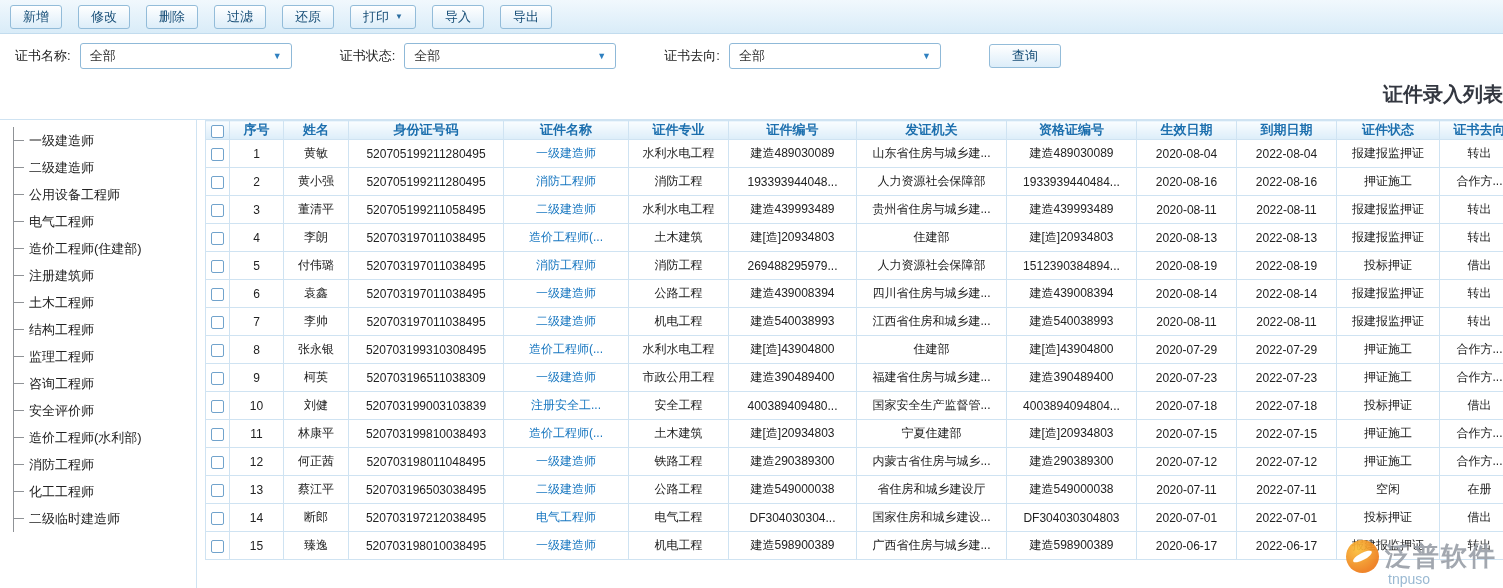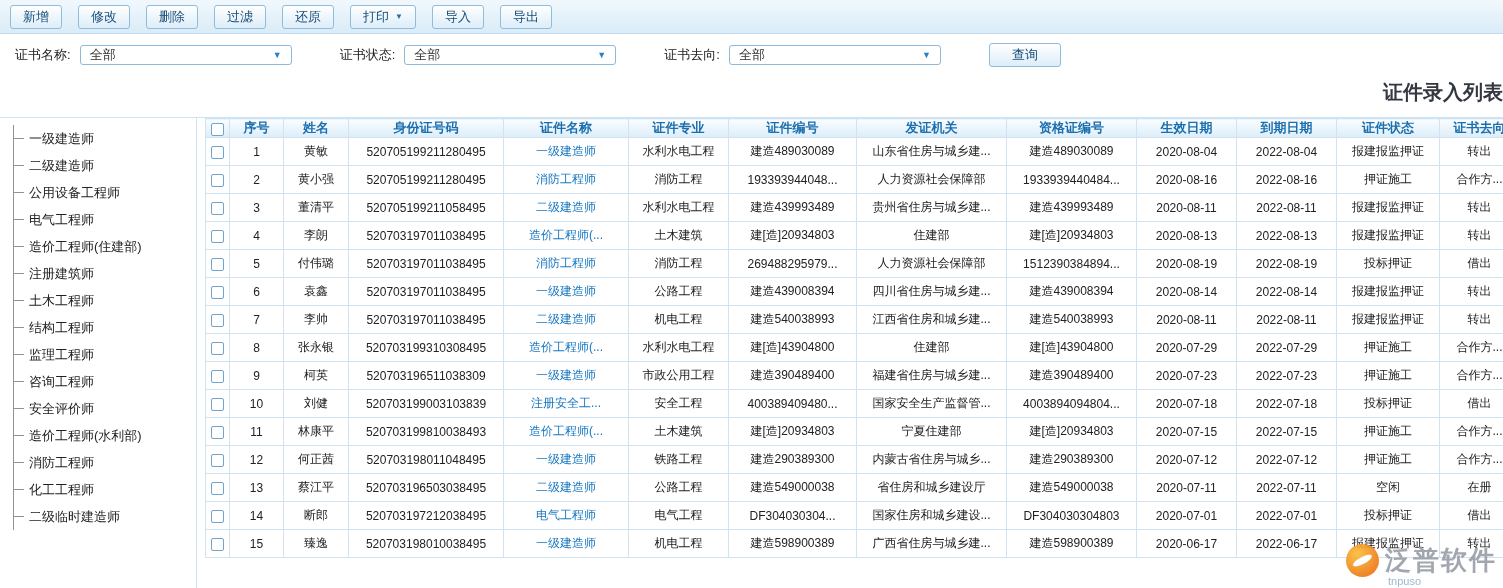--- a/index.html
+++ b/index.html
@@ -21,21 +21,21 @@
     border: 1px solid #93bcd9; border-radius: 3px; cursor: pointer;
     display: inline-flex; align-items: center; gap: 6px;
     font-family: inherit; white-space: nowrap;
   }
   .caret { font-size: 8px; color: #2c6ea0; line-height: 1; }
   
   .filter-bar { display: flex; align-items: center; padding: 9px 14px 9px 15px; background: #fff; }
   .filter-item { display: flex; align-items: center; margin-right: 48px; }
   .f-label { font-size: 13px; color: #222; margin-right: 9px; white-space: nowrap; }
   .select {
-    width: 212px; height: 20px; border: 1px solid #8fb9d8; border-radius: 3px;
+    width: 212px; height: 26px; border: 1px solid #8fb9d8; border-radius: 3px;
     background: #fff; display: flex; align-items: center; justify-content: space-between;
     padding: 0 9px; font-size: 13px; color: #333; cursor: pointer;
   }
   .sel-caret { color: #2f80c0; font-size: 9px; }
   .query-btn { width: 72px; justify-content: center; }
   
   .page-title {
     text-align: right; font-size: 20px; font-weight: bold; color: #333740;
     padding: 3px 0 11px;
   }
@@ -69,21 +69,21 @@
   .wm-row { display: flex; align-items: center; gap: 6px; }
   .wm-logo {
     width: 33px; height: 33px; border-radius: 50%; position: relative; flex: none;
     background: radial-gradient(circle at 35% 30%, #fbbf3a, #ee7c1b 72%);
   }
   .wm-logo::after {
     content: ""; position: absolute; left: 6px; top: 13px; width: 21px; height: 7px;
     background: #fff; border-radius: 50%; transform: rotate(-28deg);
   }
   .wm-text { font-size: 26px; font-weight: bold; color: #9ba1a9; letter-spacing: 2px; }
-  .wm-sub { font-size: 11px; color: #93b4cf; margin-left: 42px; margin-top: -3px; }
+  .wm-sub { font-size: 14px; color: #93b4cf; margin-left: 42px; margin-top: -3px; }
 </style>
 </head>
 <body>
 
 <div class="toolbar">
     <button class="tb-btn">新增</button>
     <button class="tb-btn">修改</button>
     <button class="tb-btn">删除</button>
     <button class="tb-btn">过滤</button>
     <button class="tb-btn">还原</button>

